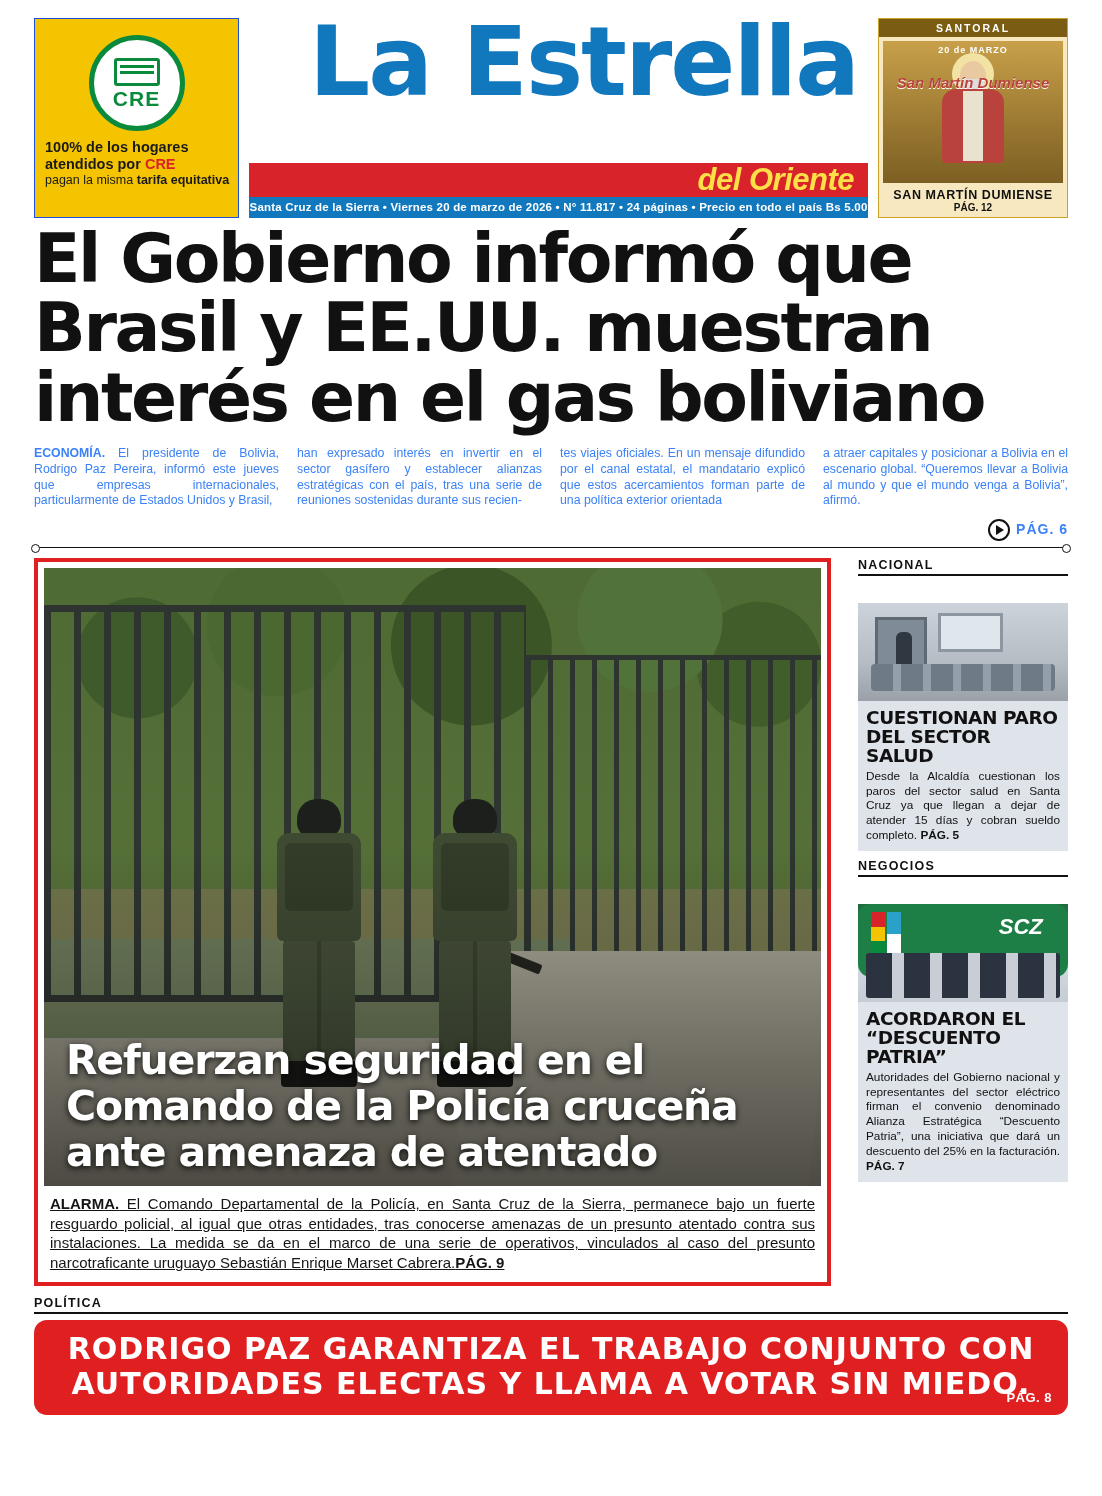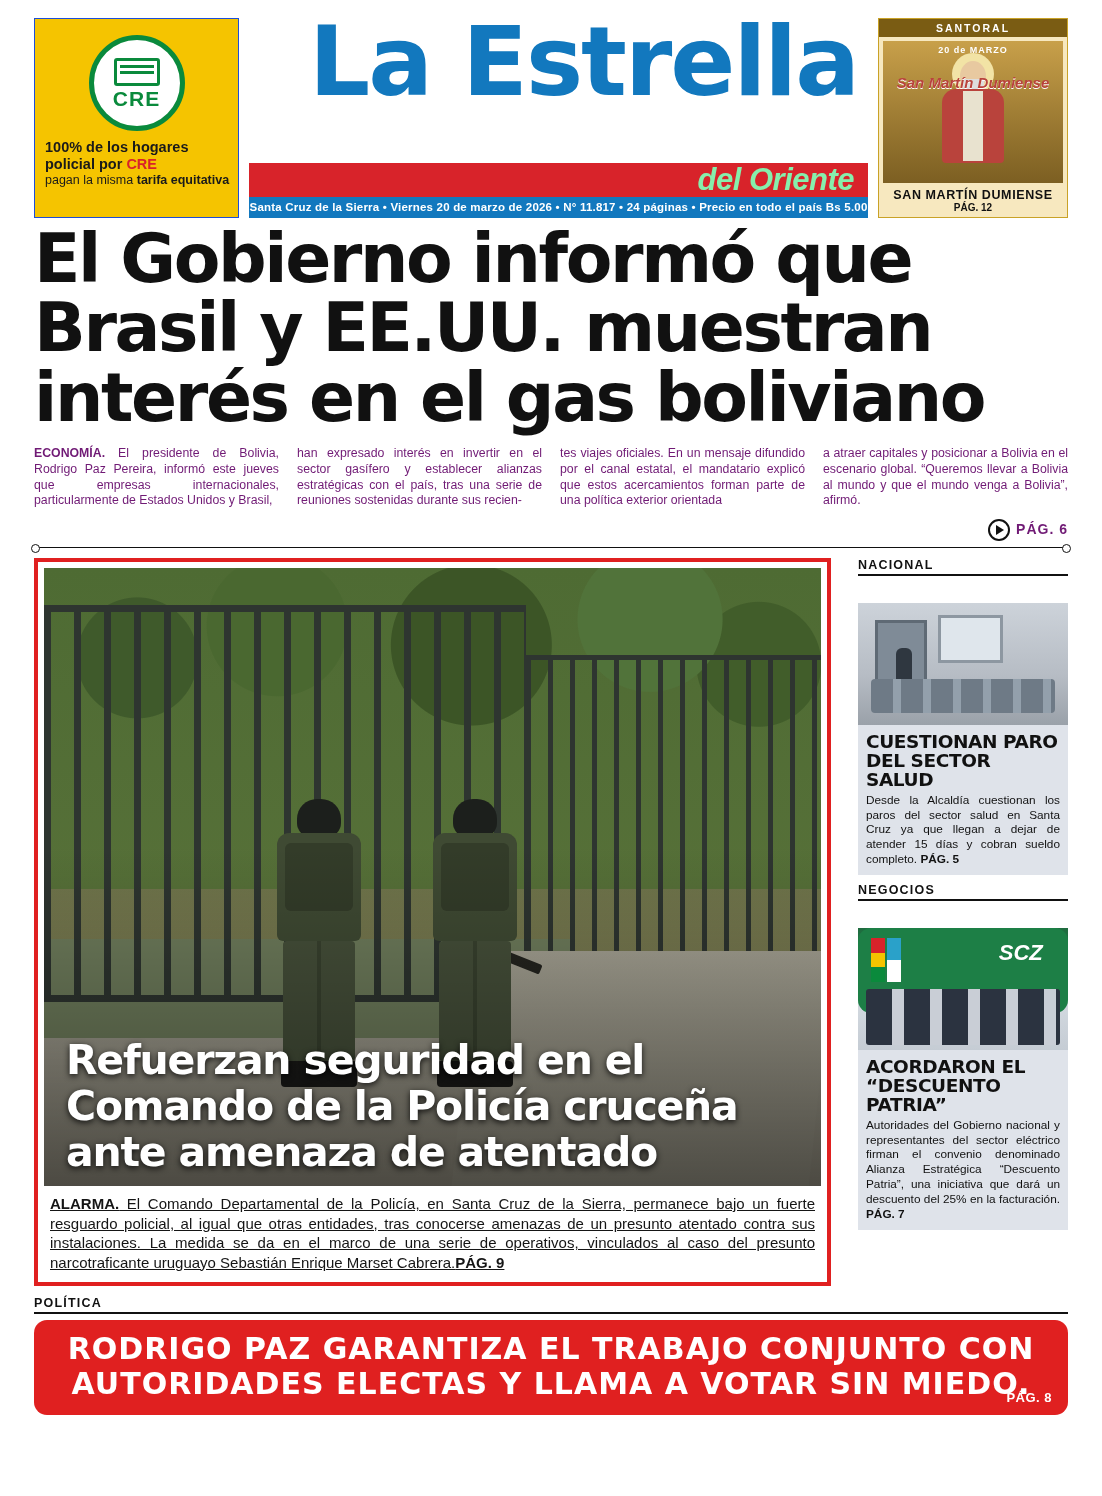--- a/index.html
+++ b/index.html
@@ -34,21 +34,21 @@
   .title-main{
     flex:1;display:flex;flex-direction:column;align-items:flex-end;
     position:relative;padding-right:10px;
   }
   .estrella{
     font-family:"DejaVu Sans", sans-serif;
     font-weight:bold;font-size:96px;line-height:0.92;color:#1278be;letter-spacing:-2px;
     text-align:right;width:100%;
   }
   .sub-bar{background:#d8232a;height:34px;display:flex;align-items:center;justify-content:flex-end;padding-right:14px;}
-  .sub-bar span{color:#86efac;font-style:italic;font-weight:bold;font-size:31px;letter-spacing:-0.5px;}
+  .sub-bar span{color:#fde047;font-style:italic;font-weight:bold;font-size:31px;letter-spacing:-0.5px;}
   .date-bar{
     background:#1278be;color:#fff;font-size:11.5px;text-align:center;
     padding:4px 0 5px;letter-spacing:0.2px;font-weight:bold;
   }
 
   .santoral{
     width:190px;border:1px solid #c9a227;background:#f7e8bf;box-sizing:border-box;
     display:flex;flex-direction:column;
   }
   .santoral-head{background:#7a5c13;color:#fff;font-size:10.5px;font-weight:bold;text-align:center;letter-spacing:2px;padding:3px 0;}
@@ -67,21 +67,21 @@
   .saint .stole{position:absolute;left:50%;top:40px;transform:translateX(-50%);width:20px;height:70px;background:#e8e2cf;}
   .santoral-date{position:absolute;top:4px;left:0;right:0;text-align:center;font-size:9px;color:#fff;font-weight:bold;letter-spacing:1px;}
   .santoral-name{position:absolute;left:0;right:0;top:34px;text-align:center;color:#b9433c;font-size:15px;font-weight:bold;font-style:italic;line-height:1.05;text-shadow:0 1px 0 #fff;}
   .santoral-foot{text-align:center;font-size:12.5px;font-weight:bold;letter-spacing:0.6px;padding:1px 0 0;}
   .santoral-pag{text-align:center;font-size:10px;font-weight:bold;padding-bottom:4px;}
   .lead-headline{
     font-family:"DejaVu Sans", sans-serif;
     font-weight:bold;font-size:68px;line-height:1.02;letter-spacing:-2.4px;color:#111;
     margin:6px 0 14px;
   }
-  .lead-body{display:flex;gap:18px;font-size:12.3px;line-height:1.28;text-align:justify;color:#701a75;}
+  .lead-body{display:flex;gap:18px;font-size:12.3px;line-height:1.28;text-align:justify;color:#3b82f6;}
   .lead-body .col{flex:1;}
   .lead-body .col b{font-weight:bold;}
   .pag-ref{display:flex;align-items:center;justify-content:flex-end;gap:6px;font-weight:bold;font-size:14px;margin-top:10px;letter-spacing:1px;}
   .pag-ref .tri{width:0;height:0;border-left:11px solid #111;border-top:7px solid transparent;border-bottom:7px solid transparent;}
   .pag-ref .circ{width:18px;height:18px;border-radius:50%;border:2px solid #111;display:flex;align-items:center;justify-content:center;}
   .pag-ref .circ .tri{border-left:8px solid #111;border-top:5px solid transparent;border-bottom:5px solid transparent;margin-left:2px;}
 
   .dot-rule{height:1px;background:#111;margin:6px 0 10px;position:relative;}
   .dot-rule:before,.dot-rule:after{content:"";position:absolute;top:-3px;width:7px;height:7px;border-radius:50%;border:1px solid #111;background:#fff;}
   .dot-rule:before{left:-3px;}
@@ -135,21 +135,21 @@
   }
   .photo-caption{
     font-size:15px;line-height:1.3;text-align:justify;padding:8px 6px 4px;color:#151515;text-decoration:underline;
   }
   .photo-caption b{font-weight:bold;}
 
   
   .right-col{width:210px;display:flex;flex-direction:column;gap:8px;padding-left:15px;}
   .sec-label{font-weight:bold;font-size:12.5px;letter-spacing:1.2px;border-bottom:2px solid #111;padding-bottom:2px;margin-bottom:2px;}
   .card{background:#dfe3ea;padding:0 0 8px;}
-  .card-img{height:122px;background:#b9c0c9;position:relative;overflow:hidden;margin-top:27px;}
+  .card-img{height:98px;background:#b9c0c9;position:relative;overflow:hidden;margin-top:27px;}
   .clinic{position:absolute;inset:0;background:linear-gradient(180deg,#cdd3da 0%,#b6bcc4 60%,#9aa1a9 100%);}
   .clinic .door{position:absolute;left:8%;top:14%;width:22%;height:46%;background:#7f8b97;border:3px solid #5f6a75;}
   .clinic .win{position:absolute;left:38%;top:10%;width:28%;height:34%;background:#dfe6ec;border:3px solid #8d97a1;}
   .clinic .chairs{position:absolute;left:6%;right:6%;bottom:10%;height:28%;background:repeating-linear-gradient(90deg,#6e7a86 0 22px,#93a0ac 22px 30px);border-radius:4px;}
   .clinic .person{position:absolute;left:18%;bottom:30%;width:16px;height:40px;background:#2f3740;border-radius:6px;}
   .meeting{position:absolute;inset:0;background:linear-gradient(180deg,#1f6b3f 0%,#2c8a4f 48%,#d7dde3 49%,#c5ccd4 100%);}
   .meeting .banner{position:absolute;left:0;right:0;top:0;height:48%;background:#1d7f46;}
   .meeting .scz{position:absolute;right:12%;top:10%;color:#fff;font-weight:bold;font-size:22px;font-style:italic;}
   .meeting .flag{position:absolute;left:6%;top:8%;width:14px;height:44px;background:linear-gradient(180deg,#d8232a 33%,#f5c400 33% 66%,#0a8a3c 66%);}
   .meeting .flag2{position:absolute;left:14%;top:8%;width:14px;height:44px;background:linear-gradient(180deg,#2aa1c9 50%,#ffffff 50%);}
@@ -177,21 +177,21 @@
 
   <div class="masthead">
 
     <div class="cre-box">
       <div class="cre-circle">
         <span class="glyph"></span>
         <span class="cre-word">CRE</span>
       </div>
       <div class="cre-text">
         <div><span class="b">100% de los hogares</span></div>
-        <div><span class="b">policial por</span>
+        <div><span class="b">atendidos por</span>
              <span class="red">CRE</span></div>
         <div class="small"><span>pagan la misma</span>
              <span class="b">tarifa equitativa</span></div>
       </div>
     </div>
 
     <div class="title-box">
       <div class="title-main">
         <div class="estrella">La Estrella</div>
       </div>

